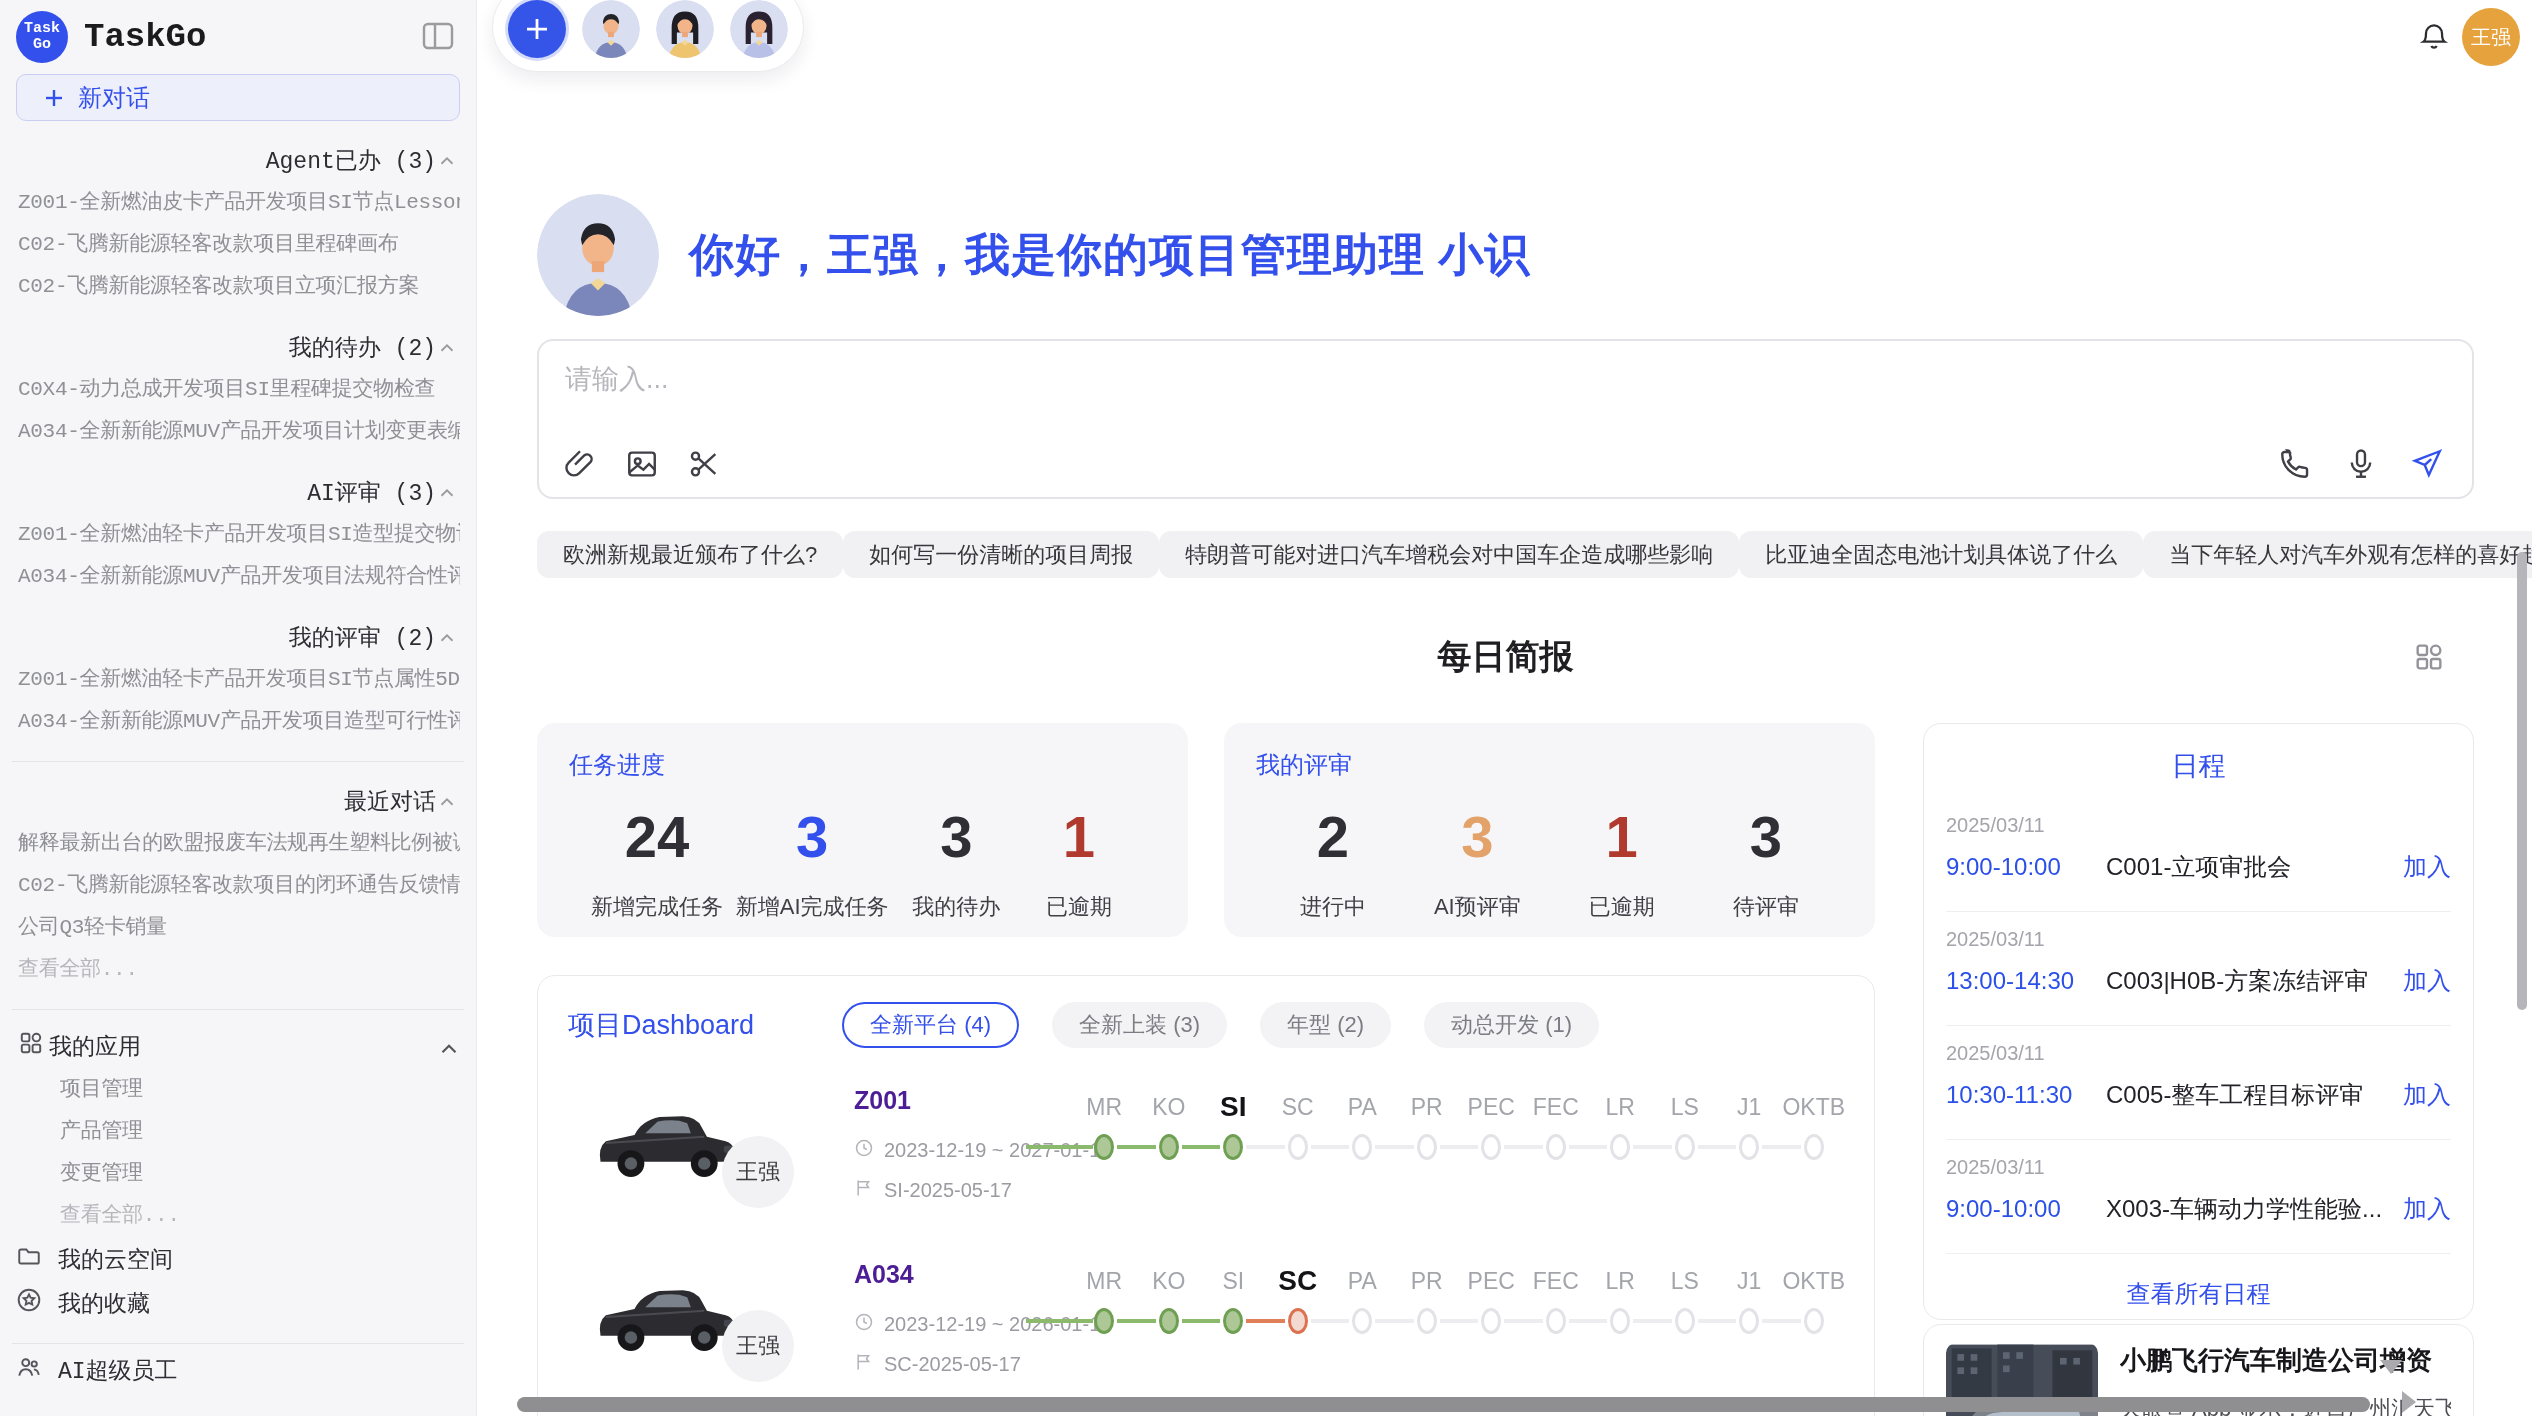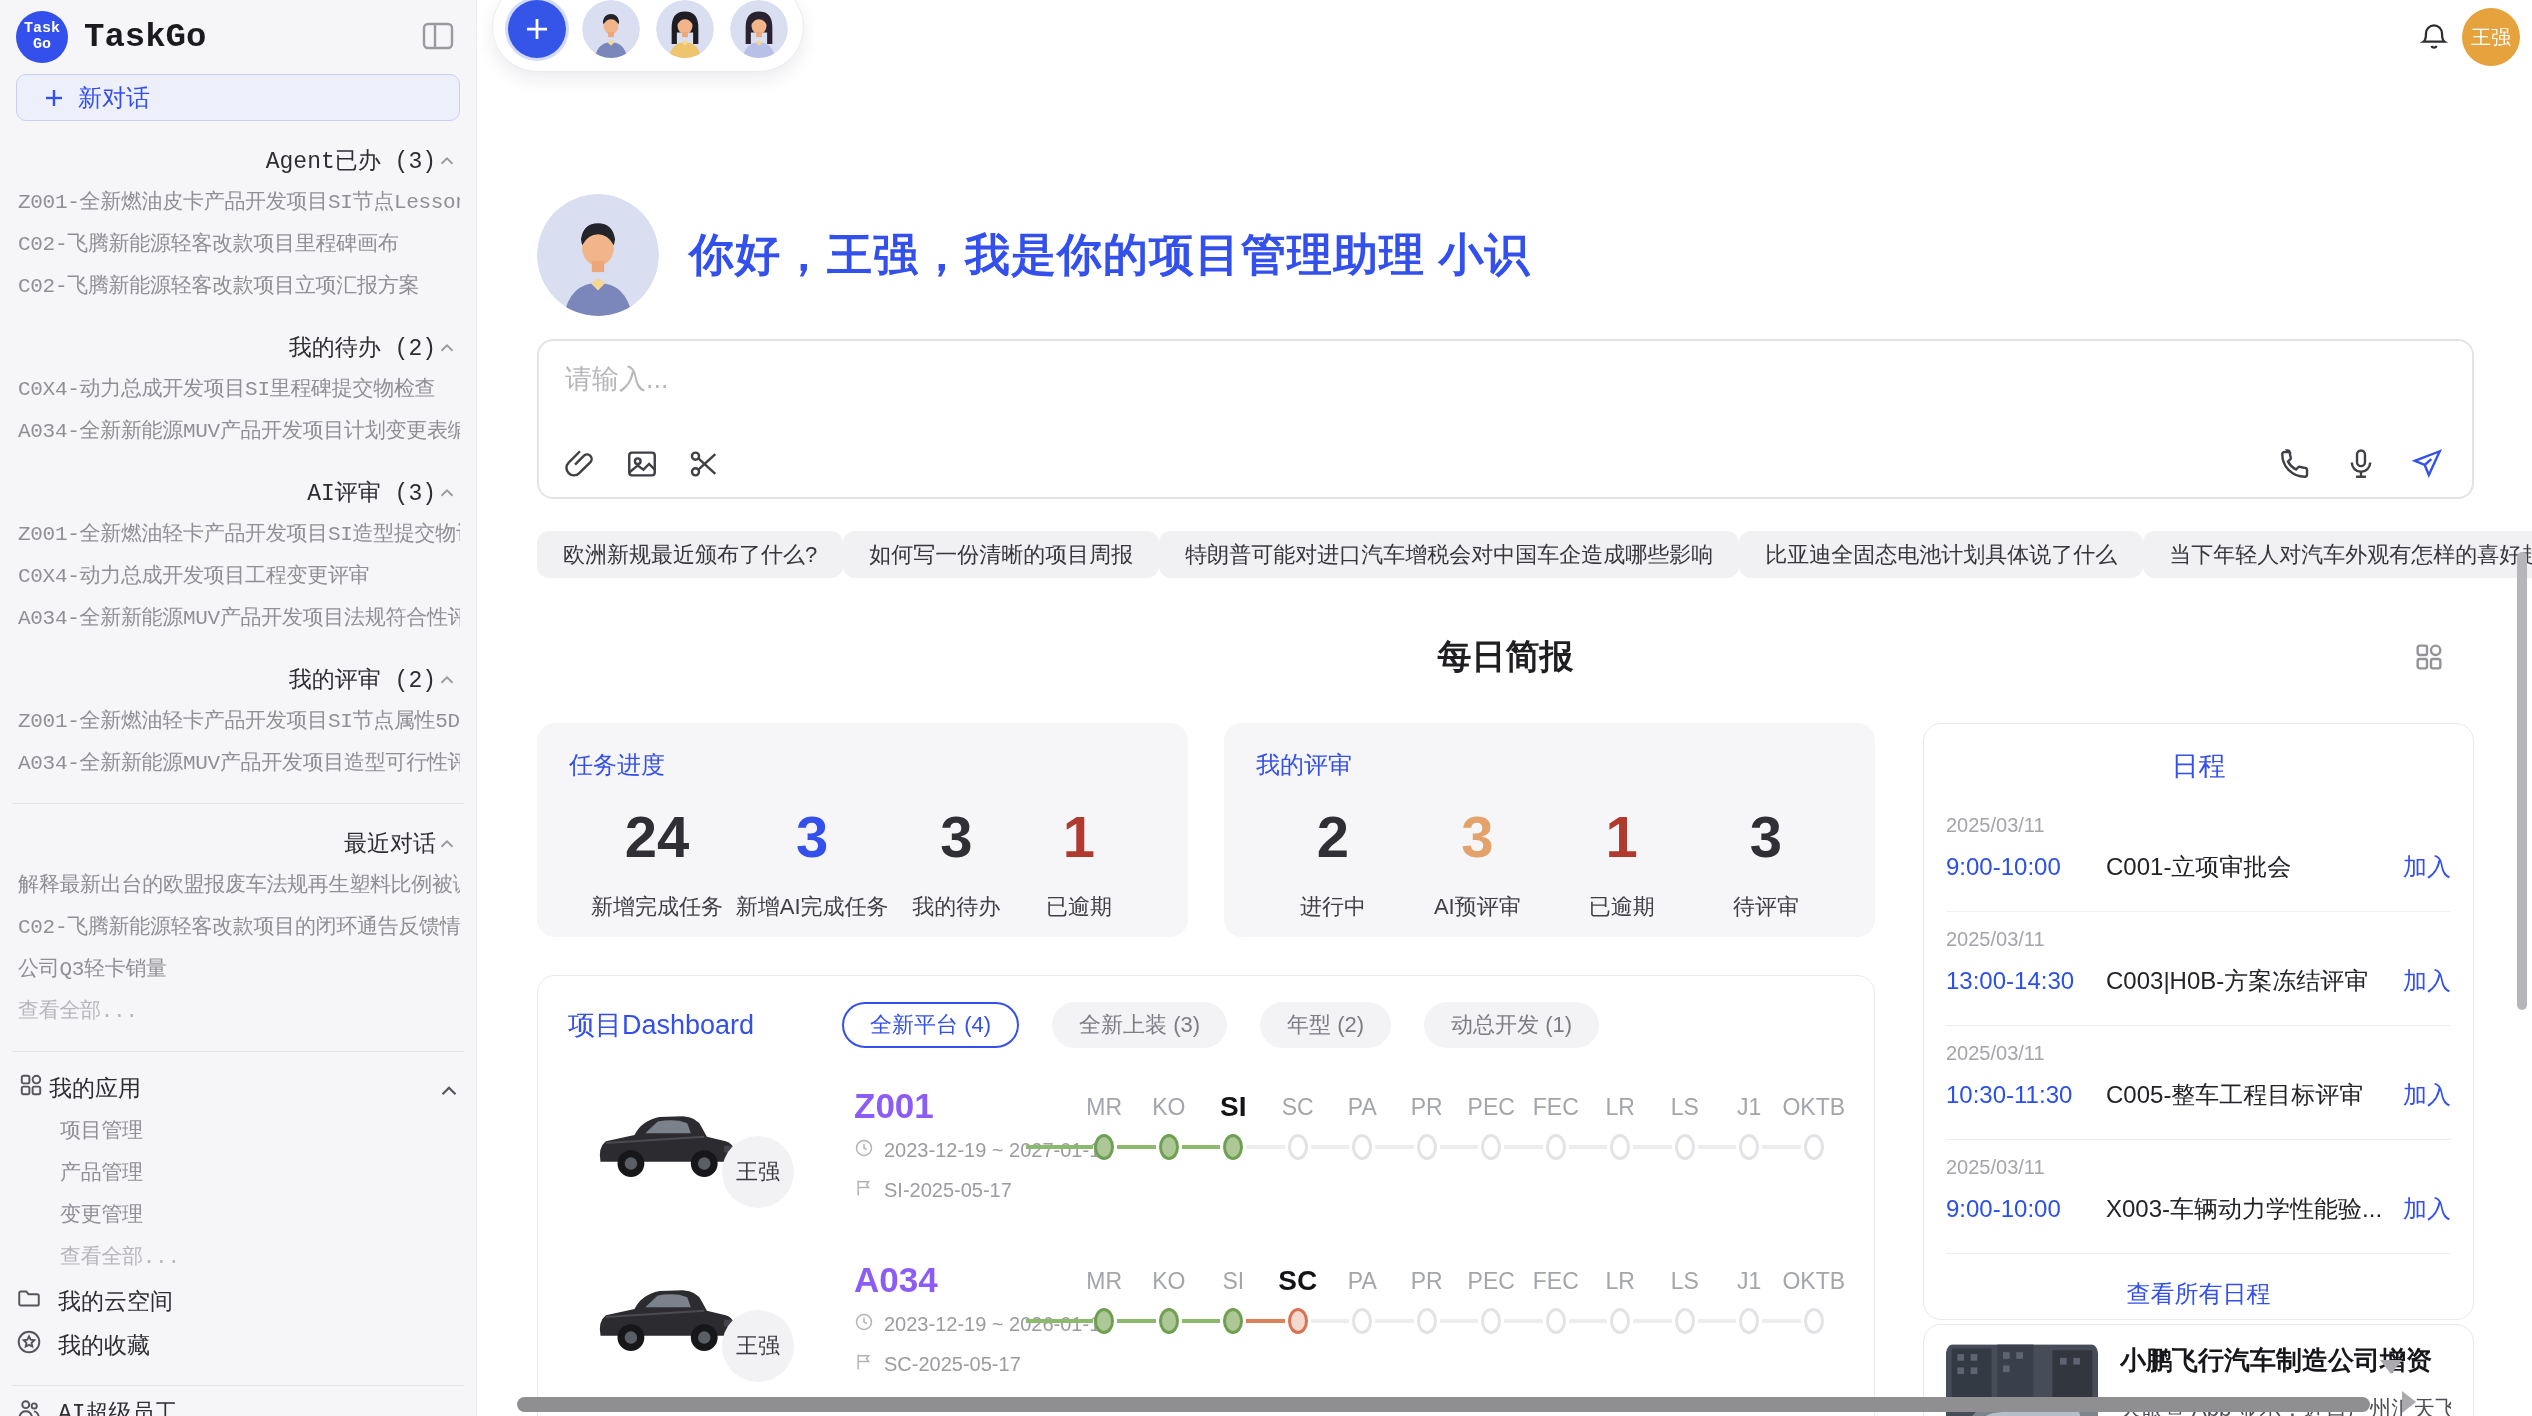--- a/index.html
+++ b/index.html
@@ -88,21 +88,21 @@
   .dash-tabs { display:flex; gap:33px; margin-left:88px; }
   .tab { height:46px; line-height:44px; padding:0 26px; border-radius:23px; font-size:22px;
          background:#f3f3f5; color:#7c7c84; border:1px solid #f3f3f5; cursor:pointer; white-space:nowrap; }
   .tab.active { background:#fff; border:2px solid #3450ec; color:#3450ec; line-height:42px; }
 
   .proj { position:relative; height:148px; margin:26px 28px 12px; }
   .proj .car { position:absolute; left:22px; top:8px; width:152px; height:102px; }
   .proj .owner { position:absolute; left:156px; top:52px; width:72px; height:72px; border-radius:50%;
                  background:#f2f2f4; display:flex; align-items:center; justify-content:center;
                  font-size:22px; color:#3a3a40; }
-  .proj .p-name { position:absolute; left:288px; top:2px; font-size:35px; font-weight:700; color:#8b5cf6; }
+  .proj .p-name { position:absolute; left:288px; top:2px; font-size:25px; font-weight:700; color:#4c1d95; }
   .proj .p-meta { position:absolute; left:288px; display:flex; align-items:center; gap:10px;
                   font-size:20px; color:#9b9ba2; white-space:nowrap; }
   .proj .p-meta svg { width:20px; height:20px; color:#b3b3ba; }
   .meta-dates { top:54px; } .meta-flag { top:94px; }
 
   .ms-row { position:absolute; left:506px; right:0; top:4px; display:flex; }
   .ms-cell { flex:1; position:relative; text-align:center; }
   .ms-label { height:38px; line-height:38px; font-size:23px; color:#a3a5ab; white-space:nowrap; }
   .ms-cell.cur .ms-label { color:#141418; font-weight:700; font-size:28px; }
   .ms-node { width:20px; height:26px; border-radius:50%; margin:8px auto 0; background:#fff;
@@ -190,21 +190,20 @@
         </div>
         <div class="side-item">C0X4-动力总成开发项目SI里程碑提交物检查</div>
         <div class="side-item">A034-全新新能源MUV产品开发项目计划变更表编写</div>
         <div class="side-section-header">
           <span>AI评审 (3)</span>
           <span class="chev"><svg viewBox="0 0 24 24" fill="none" stroke="currentColor" stroke-width="2">
               <polyline points="6 15 12 9 18 15"></polyline>
             </svg></span>
         </div>
         <div class="side-item">Z001-全新燃油轻卡产品开发项目SI造型提交物评审</div>
-        <div class="side-item">C0X4-动力总成开发项目工程变更评审</div>
         <div class="side-item">A034-全新新能源MUV产品开发项目法规符合性评审</div>
         <div class="side-section-header">
           <span>我的评审 (2)</span>
           <span class="chev"><svg viewBox="0 0 24 24" fill="none" stroke="currentColor" stroke-width="2">
               <polyline points="6 15 12 9 18 15"></polyline>
             </svg></span>
         </div>
         <div class="side-item">Z001-全新燃油轻卡产品开发项目SI节点属性5D文件评审</div>
         <div class="side-item">A034-全新新能源MUV产品开发项目造型可行性评审</div>
         <div class="divider"></div>

